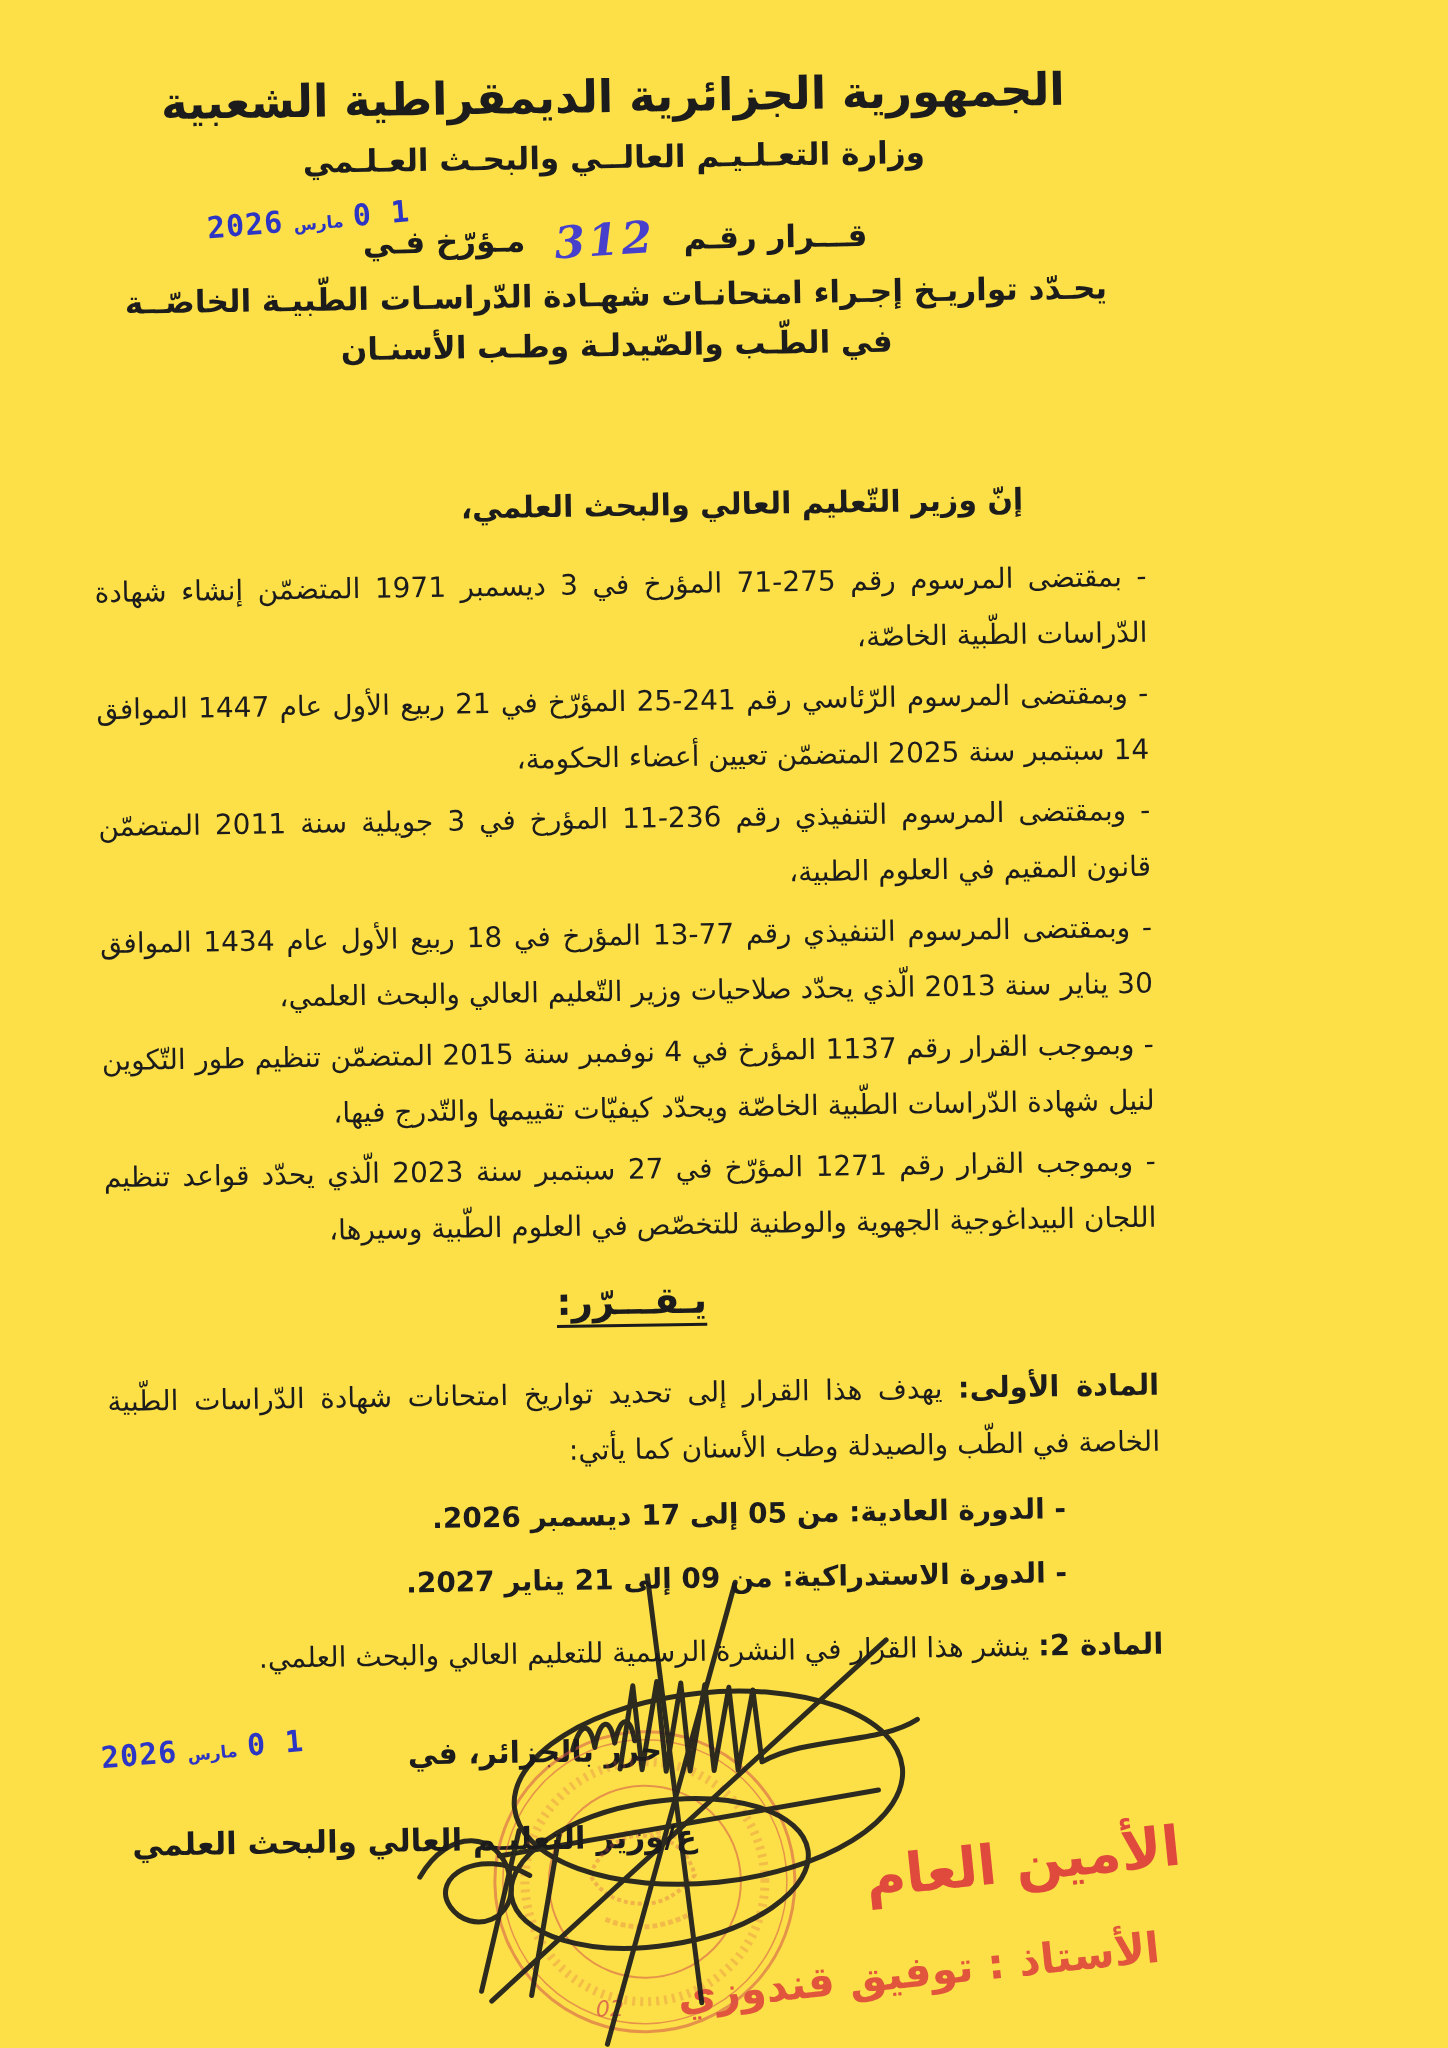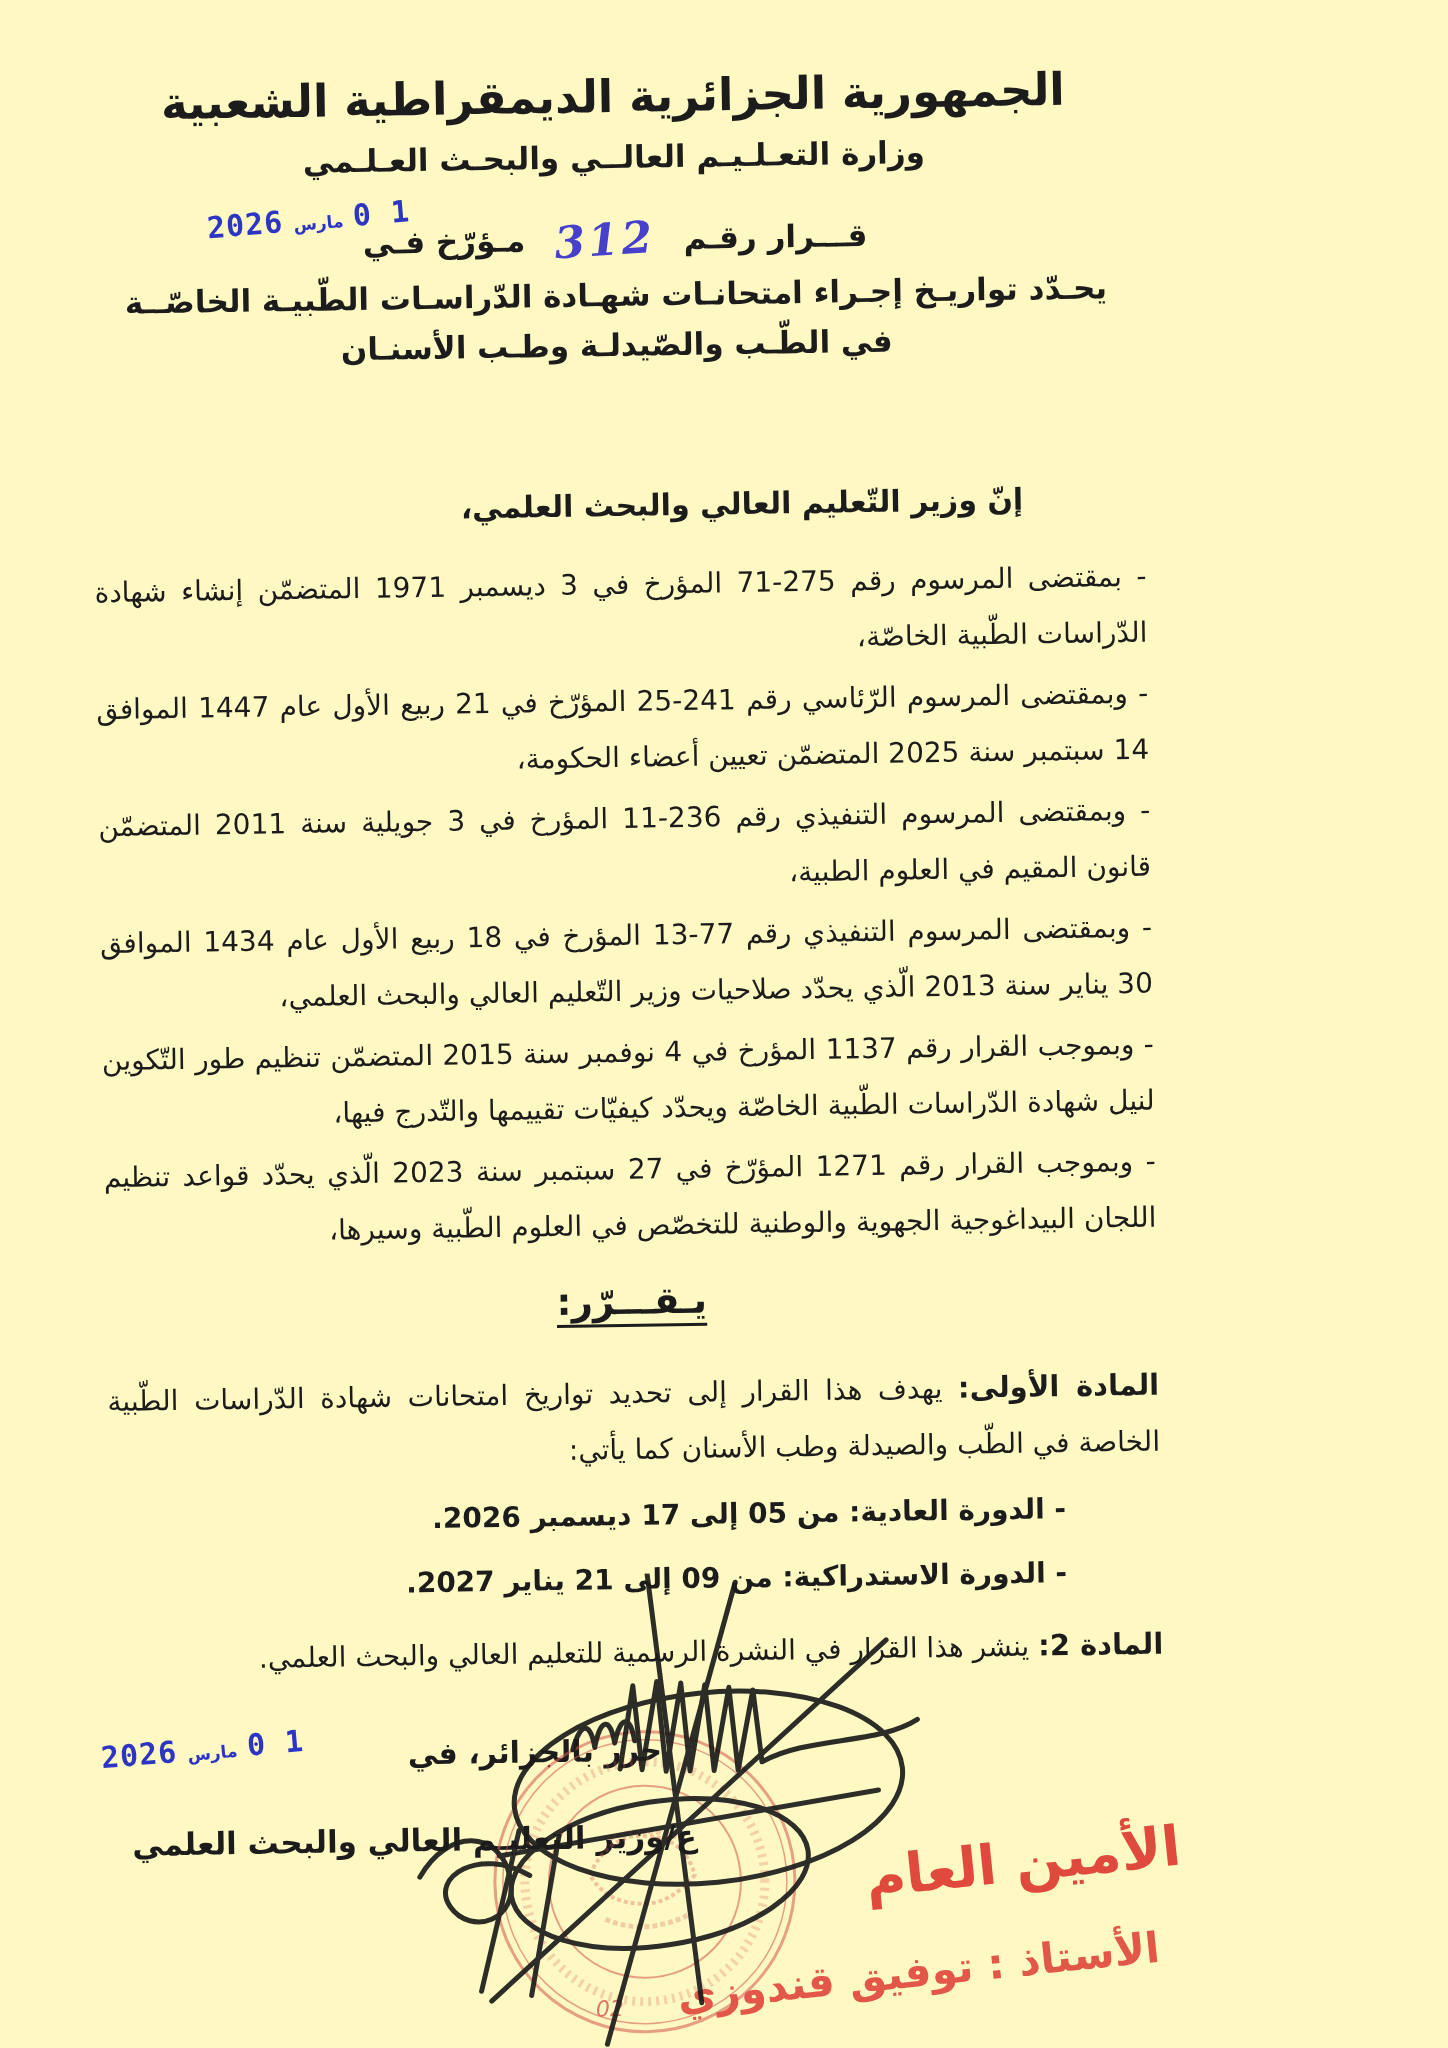--- a/index.html
+++ b/index.html
@@ -1,18 +1,18 @@
 <!DOCTYPE html>
 <html lang="ar" dir="rtl"><head>
 <meta charset="utf-8">
 <style>
   html,body{margin:0;padding:0;background:#ffffff;}
   .page{
     position:relative;width:1448px;height:2048px;overflow:hidden;
-    background:#fef9c3;color:#1c1c1c;
+    background:#fde047;color:#1c1c1c;
     font-family:"DejaVu Sans",sans-serif;
     direction:rtl;
   }
   .tilt{position:absolute;inset:0;transform:rotate(-0.9deg);transform-origin:60% 30%;}
   .content{position:absolute;left:95px;top:0;width:1052px;}
 
   .republic{margin:66px 0 0 0;text-align:center;font-size:45px;font-weight:bold;letter-spacing:1px;}
   .ministry{margin:16px 0 0 0;text-align:center;font-size:31px;font-weight:bold;}
 
   .title-row{position:relative;margin:34px 0 0 0;text-align:center;font-size:31px;font-weight:bold;}

